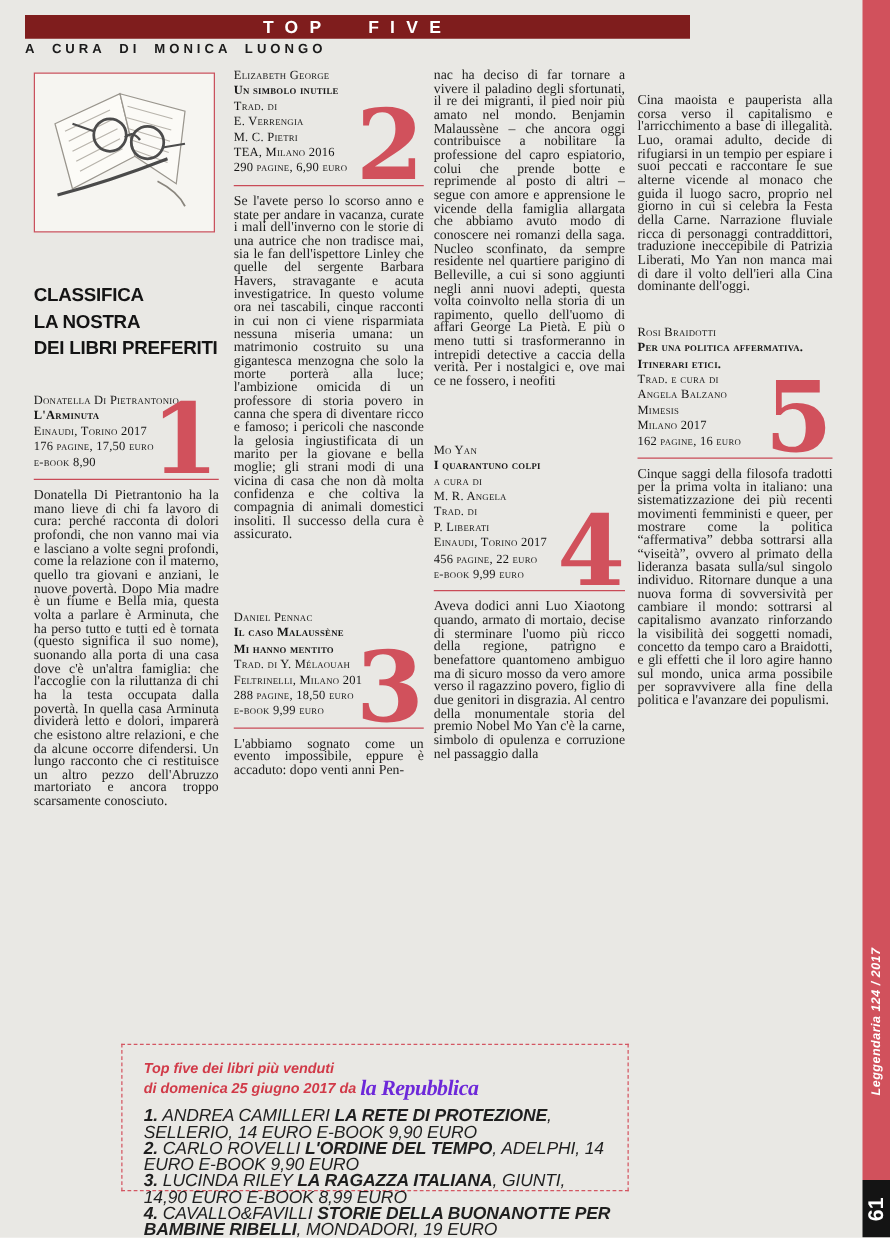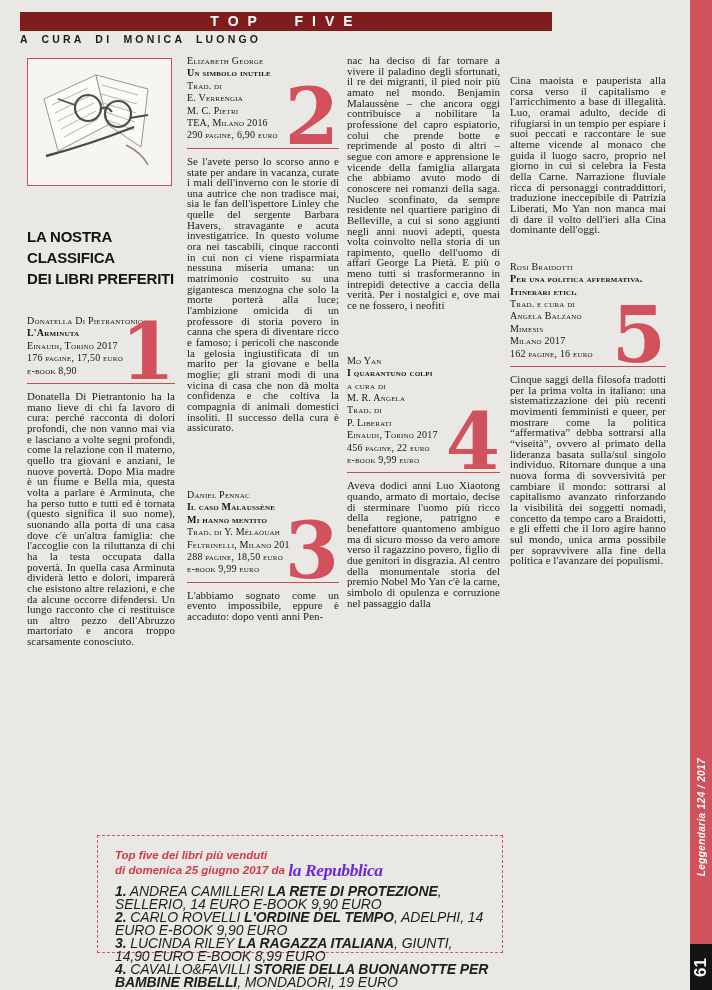--- a/index.html
+++ b/index.html
@@ -77,22 +77,22 @@
         <path d="M74,26 L110,36 M73,35 L109,45 M75,44 L108,54 M77,53 L107,63 M79,61 L106,71" stroke="#b8b4ac" stroke-width="1" fill="none"></path>
         <path d="M18,97 Q60,86 106,68" stroke="#4a4a4a" stroke-width="2.4" fill="none"></path>
         <path d="M98,86 Q114,94 120,106" stroke="#8a867e" stroke-width="1.4" fill="none"></path>
         <circle cx="60" cy="49" r="13" fill="none" stroke="#4c4c4c" stroke-width="2.2"></circle>
         <circle cx="90" cy="55" r="13" fill="none" stroke="#4c4c4c" stroke-width="2.2"></circle>
         <path d="M72,51 Q78,45 84,53" stroke="#4c4c4c" stroke-width="2" fill="none"></path>
         <path d="M47,46 L30,40 M102,59 L120,56" stroke="#4c4c4c" stroke-width="1.8" fill="none"></path>
       </svg>
     </div>
     <div class="classifica">
+      <div>CLASSIFICA</div>
       <div>LA NOSTRA</div>
-      <div>CLASSIFICA</div>
       <div>DEI LIBRI PREFERITI</div>
     </div>
     <div class="bib">
       <div class="rank">1</div>
       <div class="bib-line">Donatella Di Pietrantonio</div>
       <div class="bib-line bib-title">L'Arminuta</div>
       <div class="bib-line">Einaudi, Torino 2017</div>
       <div class="bib-line">176 pagine, 17,50 euro</div>
       <div class="bib-line">e-book 8,90</div>
     </div>

